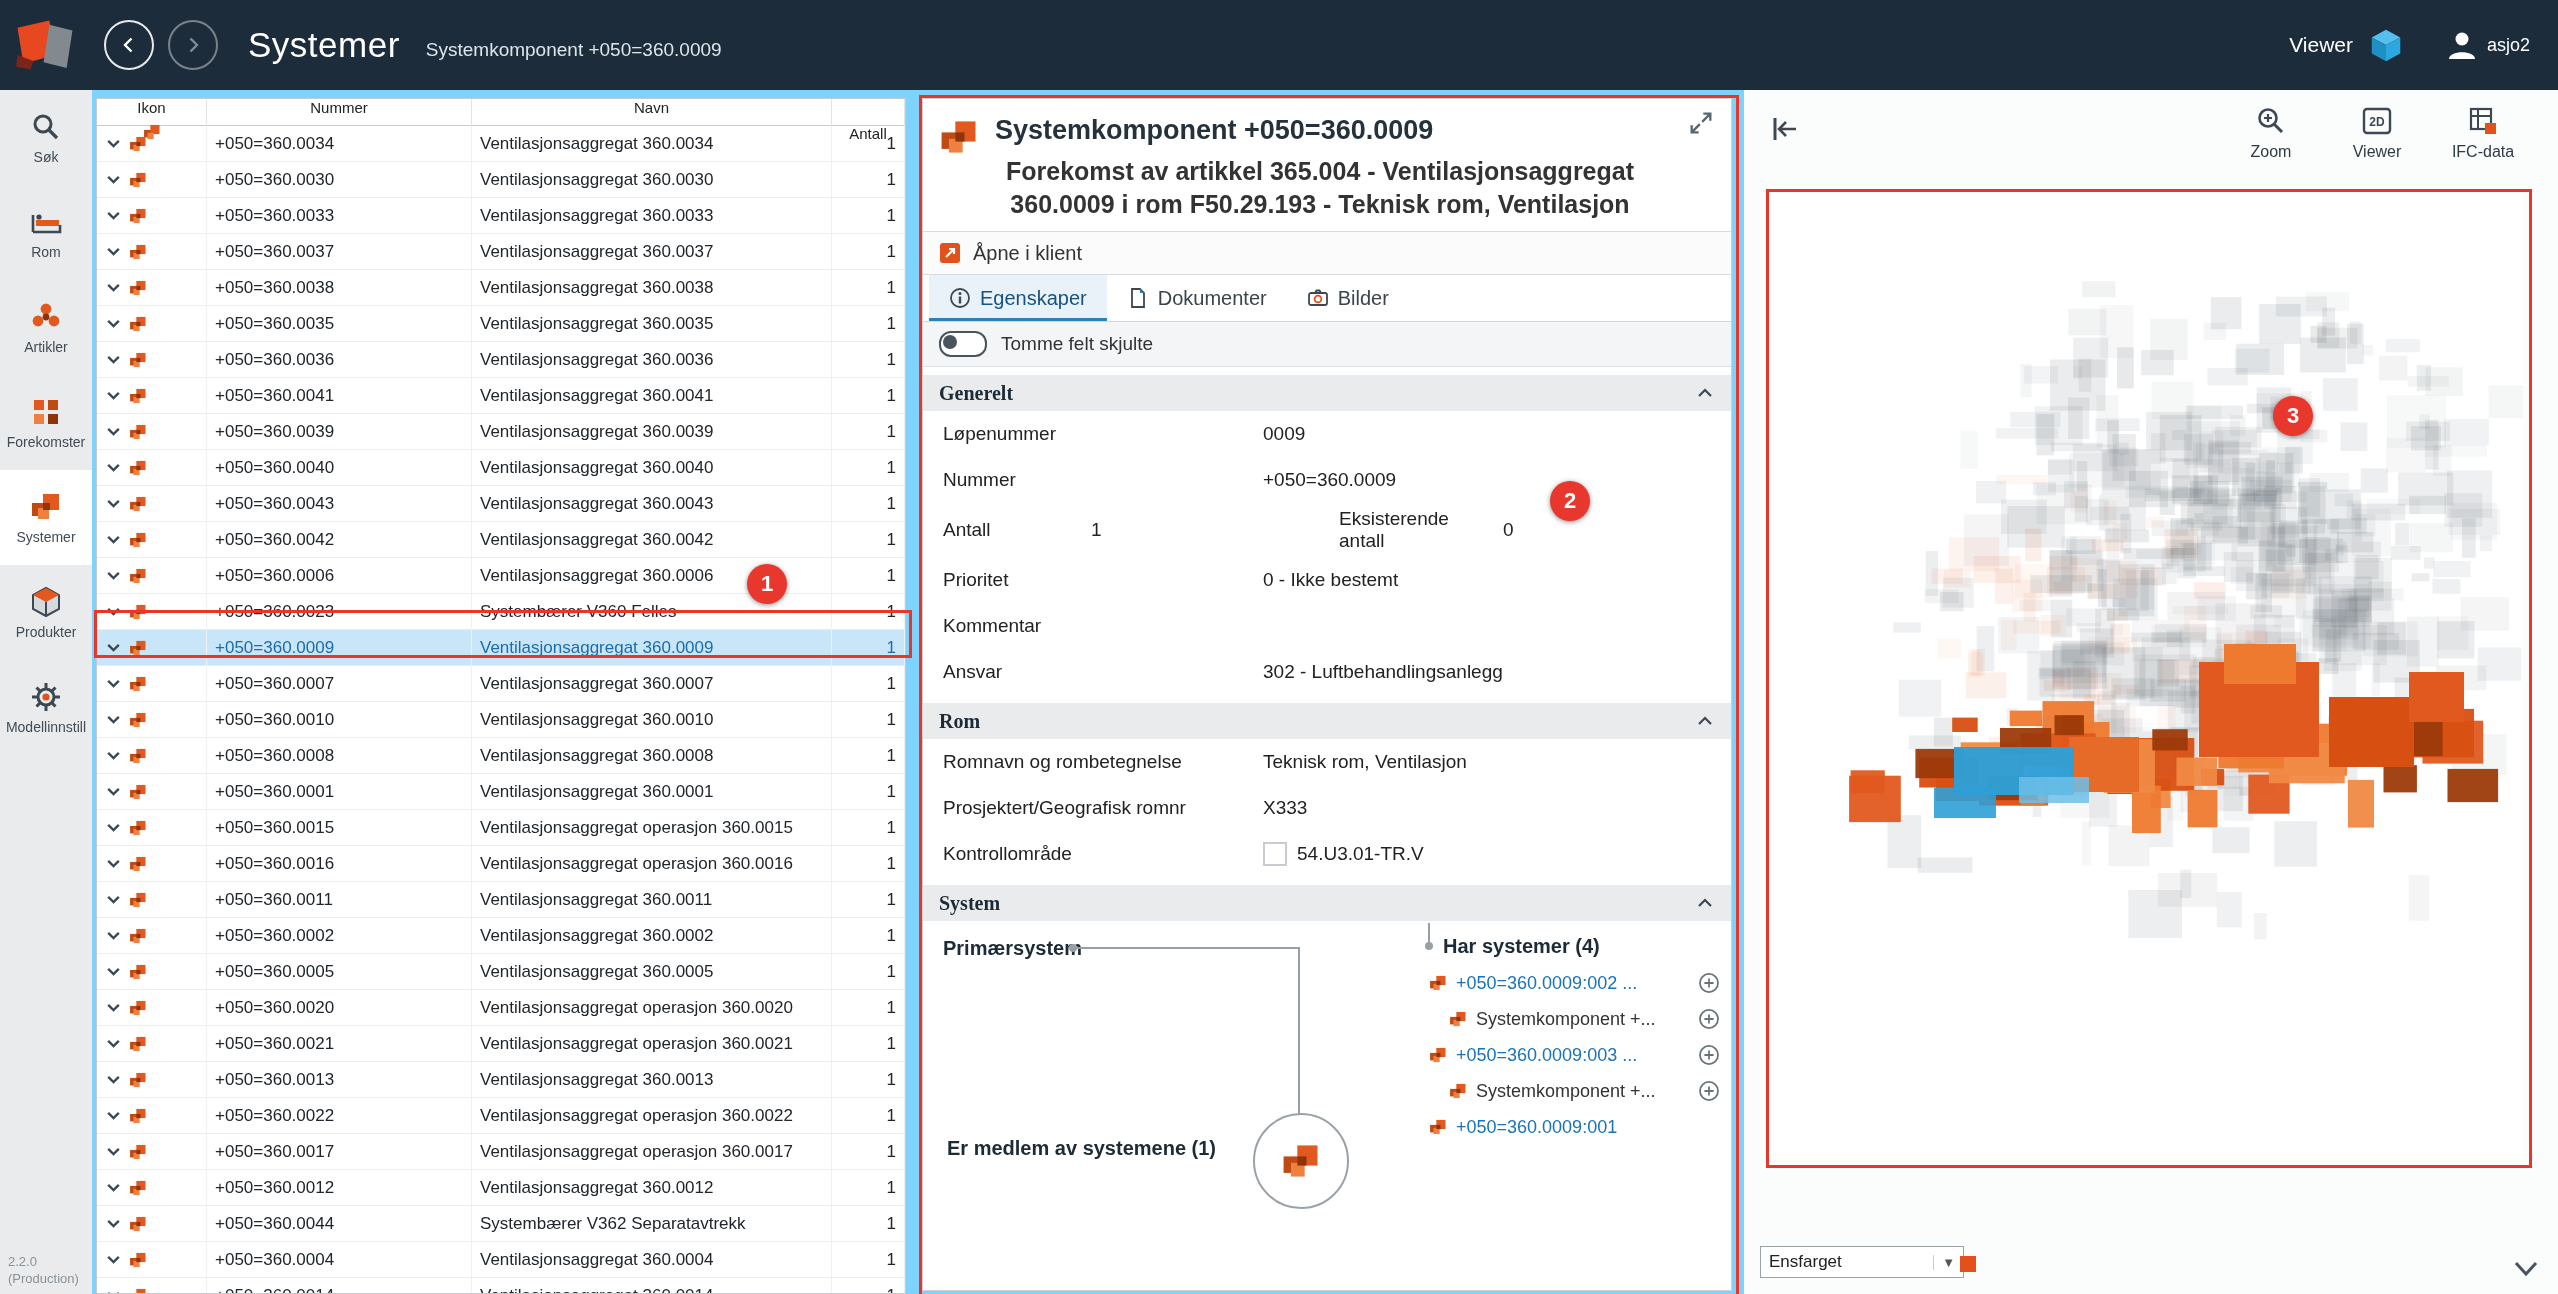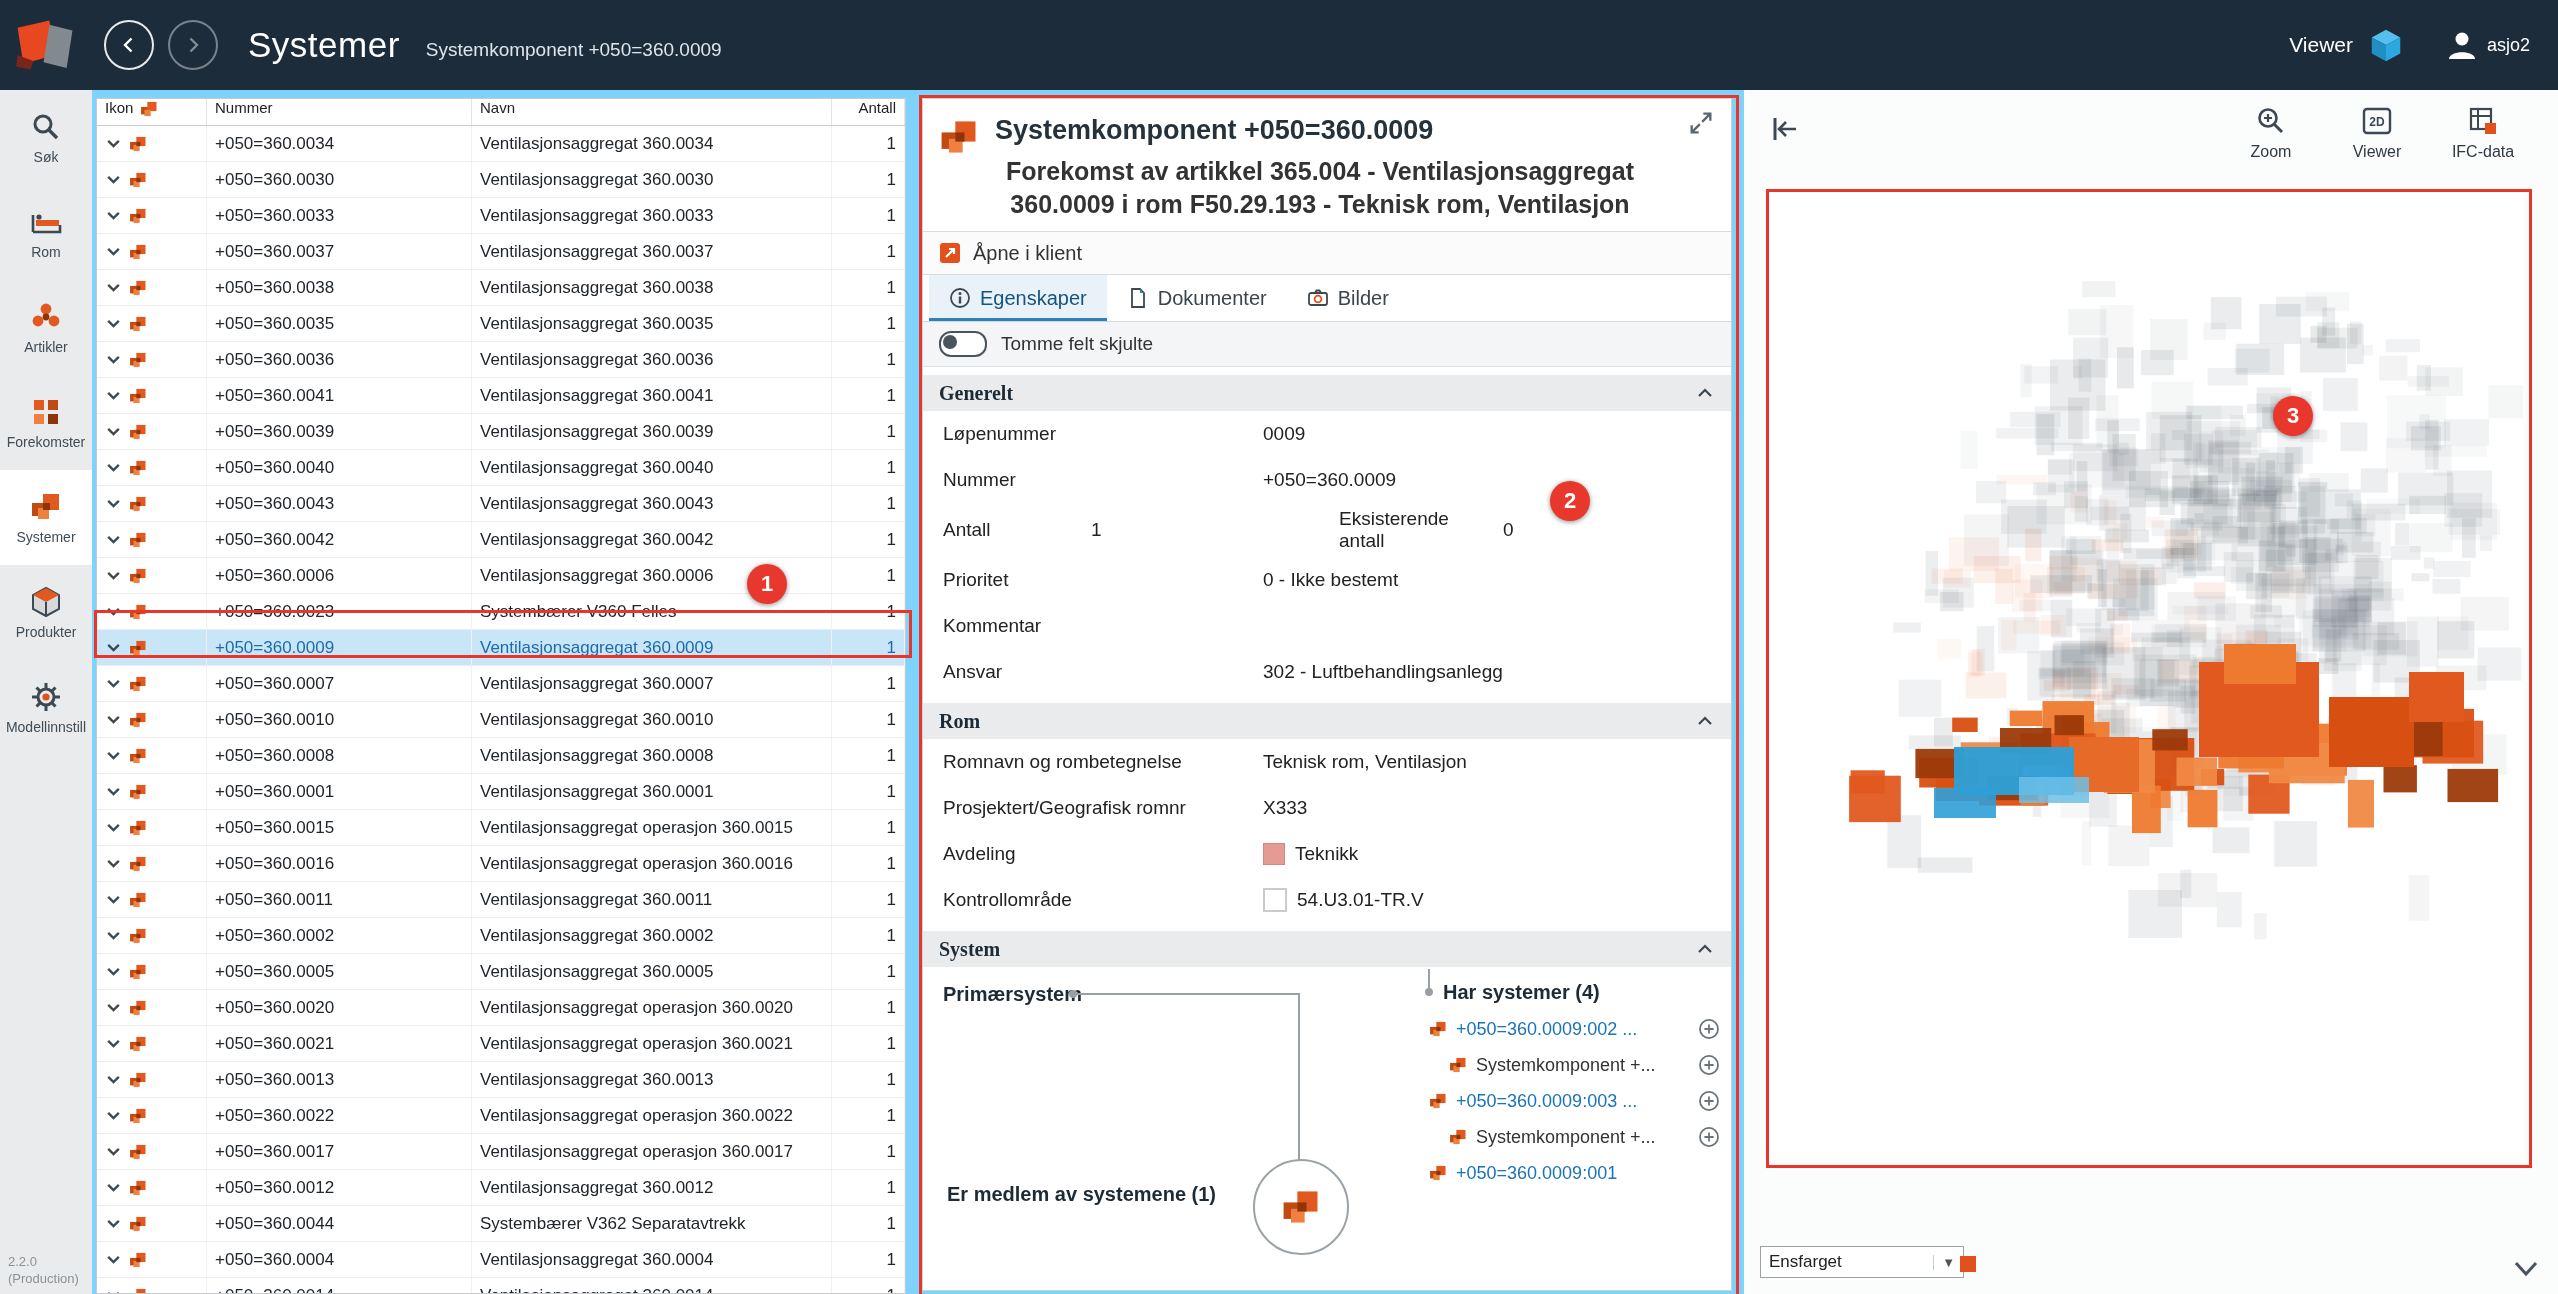--- a/index.html
+++ b/index.html
@@ -31,21 +31,21 @@
   .side-item.selected{background:#ffffff;}
   .side-item svg{width:34px;height:34px;}
   .side-label{white-space:nowrap;overflow:hidden;max-width:90px;}
   .version{position:absolute;left:8px;bottom:6px;font-size:13px;color:#8a9298;line-height:1.35;}
 
   
   .table-panel{position:absolute;left:96px;top:98px;width:808px;bottom:0;background:#fff;
                border:1px solid #c6cace;overflow:hidden;}
   .thead{display:grid;grid-template-columns:110px 265px 360px 1fr;height:26px;font-size:15px;
          color:#222;border-bottom:1px solid #c9cdd1;align-items:center;background:#fff;}
-  .thead>div{padding:0 8px;height:100%;display:flex;gap:6px;border-right:1px solid #e2e5e7;}
+  .thead>div{padding:0 8px;height:100%;display:flex;align-items:center;gap:6px;border-right:1px solid #e2e5e7;flex-direction:column;}
   .thead .h-qty{justify-content:flex-end;}
   .trow{display:grid;grid-template-columns:110px 265px 360px 1fr;height:35px;font-size:17px;
         border-bottom:1px solid #ededef;align-items:stretch;color:#20262b;}
   .trow>div{padding:0 8px;display:flex;align-items:center;border-right:1px solid #eef0f1;
             overflow:hidden;white-space:nowrap;}
   .trow .c-qty{justify-content:flex-end;}
   .trow.selected{background:#c9e5f8;color:#1a6cab;}
   .trow .c-icon{gap:6px;}
   .chev{width:17px;height:17px;flex:0 0 auto;}
   .cl{width:20px;height:20px;flex:0 0 auto;}
@@ -889,27 +889,20 @@
         <div class="frow">
           <div class="f-label">Romnavn og rombetegnelse</div>
           <div class="f-value">
             <span>Teknisk rom, Ventilasjon</span>
           </div>
         </div>
         <div class="frow">
           <div class="f-label">Prosjektert/Geografisk romnr</div>
           <div class="f-value">
             <span>X333</span>
-          </div>
-        </div>
-        <div class="frow">
-          <div class="f-label">Avdeling</div>
-          <div class="f-value">
-            <span class="swatch" style="background:#e59a93"></span>
-            <span>Teknikk</span>
           </div>
         </div>
         <div class="frow">
           <div class="f-label">Kontrollområde</div>
           <div class="f-value">
             <span class="cbox"></span>
             <span>54.U3.01-TR.V</span>
           </div>
         </div>
       </div>

